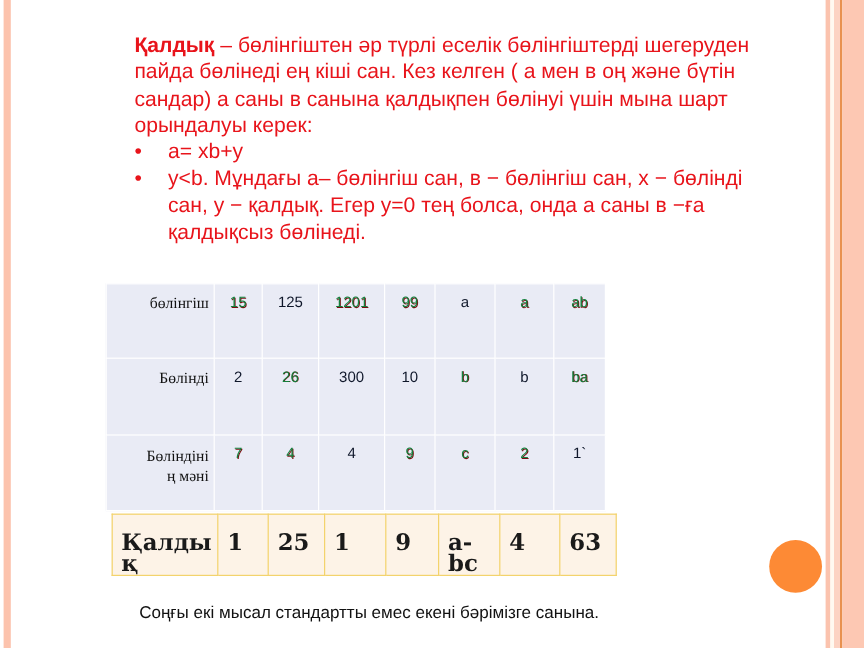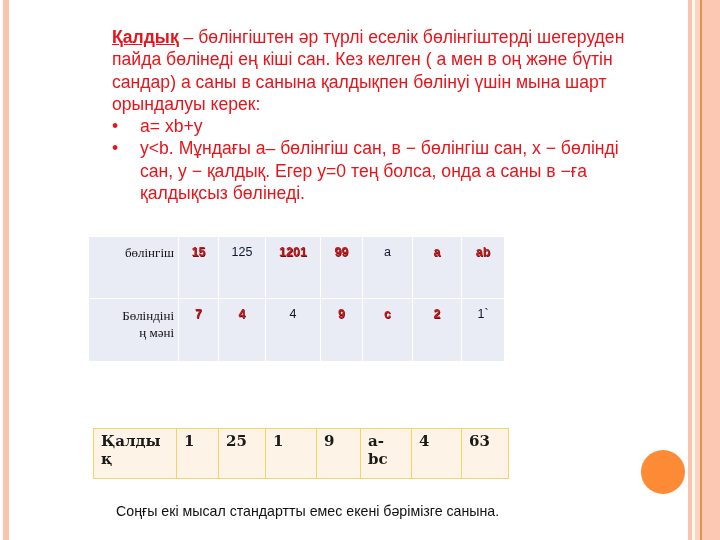--- a/index.html
+++ b/index.html
@@ -12,38 +12,38 @@
   .rb1 { position: absolute; left: 0; top: 0; width: 4px; height: 100%; background: #fbc3ae; }
   .rb2 { position: absolute; left: 4px; top: 0; width: 3px; height: 100%; background: #fff9f0; }
   .rb3 { position: absolute; left: 7px; top: 0; width: 5px; height: 100%; background: #fcd3c3; }
   .rb4 { position: absolute; left: 12px; top: 0; width: 2px; height: 100%; background: #e8914f; }
   .rb5 { position: absolute; left: 14px; top: 0; width: 18px; height: 100%; background: #fdc8b3; }
   .orange-dot { position: absolute; left: 641px; top: 450px; width: 44px; height: 44px; border-radius: 50%; background: #fd8a35; }
 
   
   .main-text { position: absolute; left: 112px; top: 26px; width: 520px; color: #e8141b; font-size: 17.6px; line-height: 22.3px; }
   .main-text .para { display: block; }
-  .main-text .term { font-weight: bold; text-decoration: underline; }
+  .main-text .term { font-weight: bold; }
   .bullets { list-style: none; }
   .bullets li { position: relative; padding-left: 28px; }
   .bullets li .bullet { position: absolute; left: 0; top: 0; width: 20px; }
 
   
   .upper-table { position: absolute; left: 88px; top: 236px; border-collapse: collapse; background: #e9ebf5; }
-  .upper-table td { border: 1px solid #ffffff; vertical-align: top; text-align: center; padding-top: 8px; font-family: "Liberation Sans", sans-serif; font-weight: bold; font-size: 12.5px; color: #b91c1c; text-shadow: 0.6px 0.6px 0 #7a0a0e; }
+  .upper-table td { border: 1px solid #ffffff; vertical-align: top; text-align: center; padding-top: 8px; font-family: "Liberation Sans", sans-serif; font-weight: normal; font-size: 12.5px; color: #15803d; text-shadow: 0.6px 0.6px 0 #7a0a0e; }
   .upper-table td.row-label { font-family: "Liberation Serif", serif; font-weight: normal; color: #111111; text-shadow: none; font-size: 13px; text-align: right; padding-right: 4px; }
   .upper-table td.row-label.right { line-height: 17px; }
   .upper-table td.plain { font-weight: normal; text-shadow: none; color: #0f172a; }
   .upper-table tr.r1 td { height: 62px; }
   .upper-table tr.r2 td { height: 64px; }
   .upper-table tr.r3 td { height: 63px; }
 
   
   .lower-table { position: absolute; left: 93px; top: 428px; border-collapse: collapse; background: #fdf3e7; }
-  .lower-table td { border: 1px solid #f3d36c; vertical-align: top; text-align: left; padding: 3px 5px 0 7px; height: 50px; font-family: "DejaVu Serif", serif; font-weight: bold; font-size: 15px; line-height: 18px; color: #1a1a1a; }
+  .lower-table td { border: 1px solid #f3d36c; vertical-align: top; text-align: left; padding: 14px 5px 0 7px; height: 50px; font-family: "DejaVu Serif", serif; font-weight: bold; font-size: 19px; line-height: 18px; color: #1a1a1a; }
 
   
   .footnote { position: absolute; left: 116px; top: 503px; font-size: 14.2px; color: #111111; font-family: "Liberation Sans", sans-serif; }
 </style>
 </head>
 <body>
 
 <div class="left-stripe"></div>
 <div class="right-border">
   <div class="rb1"></div>
@@ -77,20 +77,30 @@
       <tr class="r1">
     <td class="row-label">бөлінгіш</td>
     <td>15</td>
     <td class="plain">125</td>
     <td>1201</td>
     <td>99</td>
     <td class="plain">a</td>
     <td>a</td>
     <td>ab</td>
   </tr>
+  <tr class="r2">
+    <td class="row-label">Бөлінді</td>
+    <td class="plain">2</td>
+    <td>26</td>
+    <td class="plain">300</td>
+    <td class="plain">10</td>
+    <td>b</td>
+    <td class="plain">b</td>
+    <td>ba</td>
+  </tr>
   <tr class="r3">
     <td class="row-label right"><span>Бөліндіні</span><br><span>ң мәні</span></td>
     <td>7</td>
     <td>4</td>
     <td class="plain">4</td>
     <td>9</td>
     <td>c</td>
     <td>2</td>
     <td class="plain">1`</td>
   </tr>

